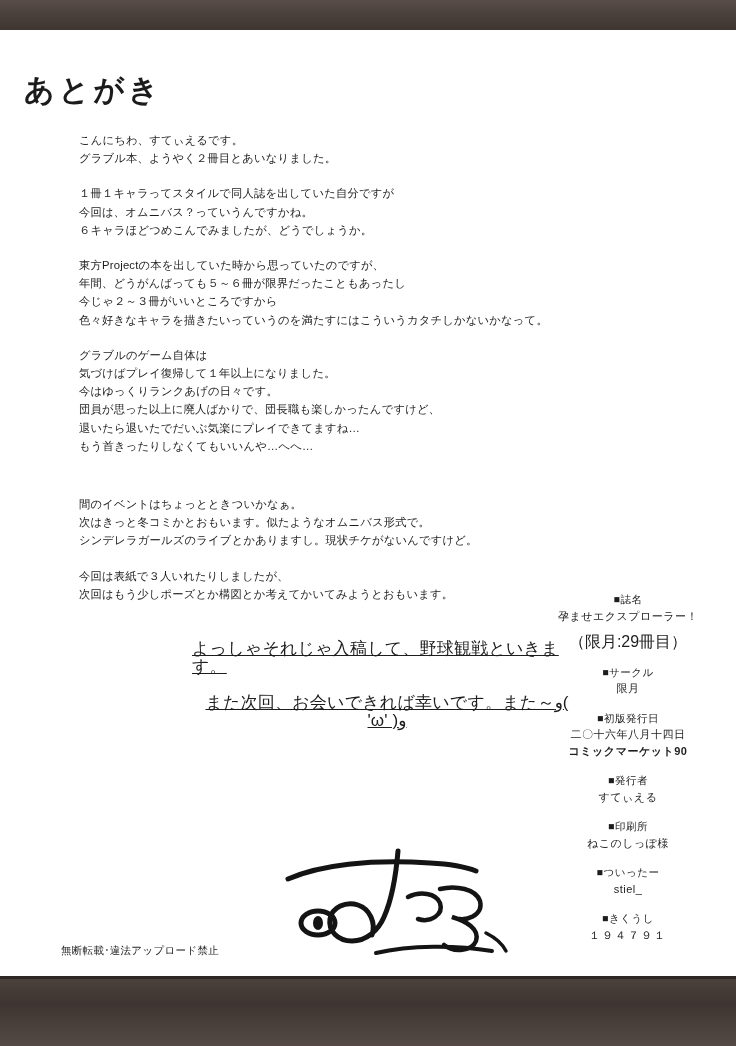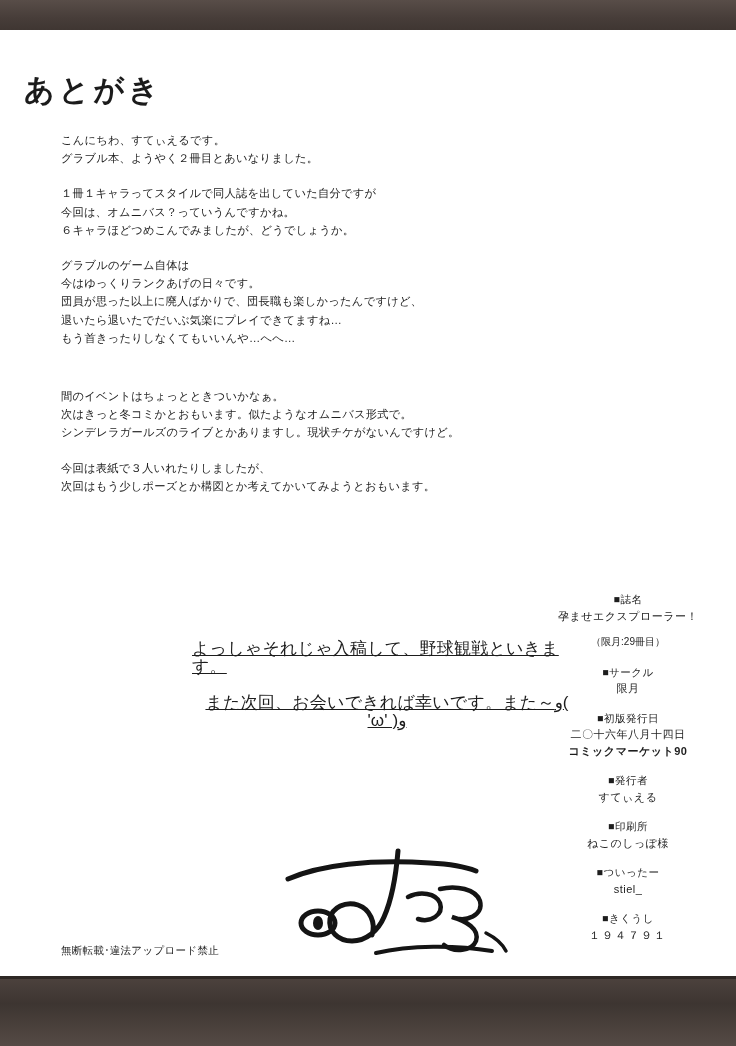--- a/index.html
+++ b/index.html
@@ -67,21 +67,21 @@
     color: #1b1b1b;
   }
 
   .body-col {
     position: absolute;
     left: 61px;
     top: 131px;
     width: 520px;
   }
   .para {
-    margin: 0 0 17px 0;
+    margin: 0 0 17px 18px;
     font-size: 11.3px;
     line-height: 18.2px;
     color: #1d1d1d;
     letter-spacing: 0.2px;
   }
   .para .ln { display: block; }
 
   .spacer-big { height: 23px; }
 
   .center-block {
@@ -114,21 +114,21 @@
     color: #1d1d1d;
     margin-top: 21px;
   }
   .colophon .grp { margin-bottom: 13px; }
   .colophon .hd {
     font-size: 10.5px;
     letter-spacing: 0.5px;
   }
   .colophon .vl { letter-spacing: 0.5px; }
   .colophon .vl.bold { font-weight: 700; letter-spacing: 0.5px; }
-  .colophon .paren { font-size: 10px; }
+  .colophon .paren { font-size: 16px; }
   .colophon .num { letter-spacing: 2px; }
 
   .notice {
     position: absolute;
     left: 61px;
     top: 944px;
     font-size: 10.5px;
     color: #1d1d1d;
     letter-spacing: 0.3px;
   }
@@ -154,21 +154,28 @@
     <p class="para">
       <span class="ln">こんにちわ、すてぃえるです。</span>
       <span class="ln">グラブル本、ようやく２冊目とあいなりました。</span>
     </p>
     <p class="para">
       <span class="ln">１冊１キャラってスタイルで同人誌を出していた自分ですが</span>
       <span class="ln">今回は、オムニバス？っていうんですかね。</span>
       <span class="ln">６キャラほどつめこんでみましたが、どうでしょうか。</span>
     </p>
     <p class="para">
+      <span class="ln">東方Projectの本を出していた時から思っていたのですが、</span>
+      <span class="ln">年間、どうがんばっても５～６冊が限界だったこともあったし</span>
+      <span class="ln">今じゃ２～３冊がいいところですから</span>
+      <span class="ln">色々好きなキャラを描きたいっていうのを満たすにはこういうカタチしかないかなって。</span>
+    </p>
+    <p class="para">
       <span class="ln">グラブルのゲーム自体は</span>
+      <span class="ln">気づけばプレイ復帰して１年以上になりました。</span>
       <span class="ln">今はゆっくりランクあげの日々です。</span>
       <span class="ln">団員が思った以上に廃人ばかりで、団長職も楽しかったんですけど、</span>
       <span class="ln">退いたら退いたでだいぶ気楽にプレイできてますね…</span>
       <span class="ln">もう首きったりしなくてもいいんや…へへ…</span>
     </p>
     <div class="spacer-big"></div>
     <p class="para">
       <span class="ln">間のイベントはちょっとときついかなぁ。</span>
       <span class="ln">次はきっと冬コミかとおもいます。似たようなオムニバス形式で。</span>
       <span class="ln">シンデレラガールズのライブとかありますし。現状チケがないんですけど。</span>

